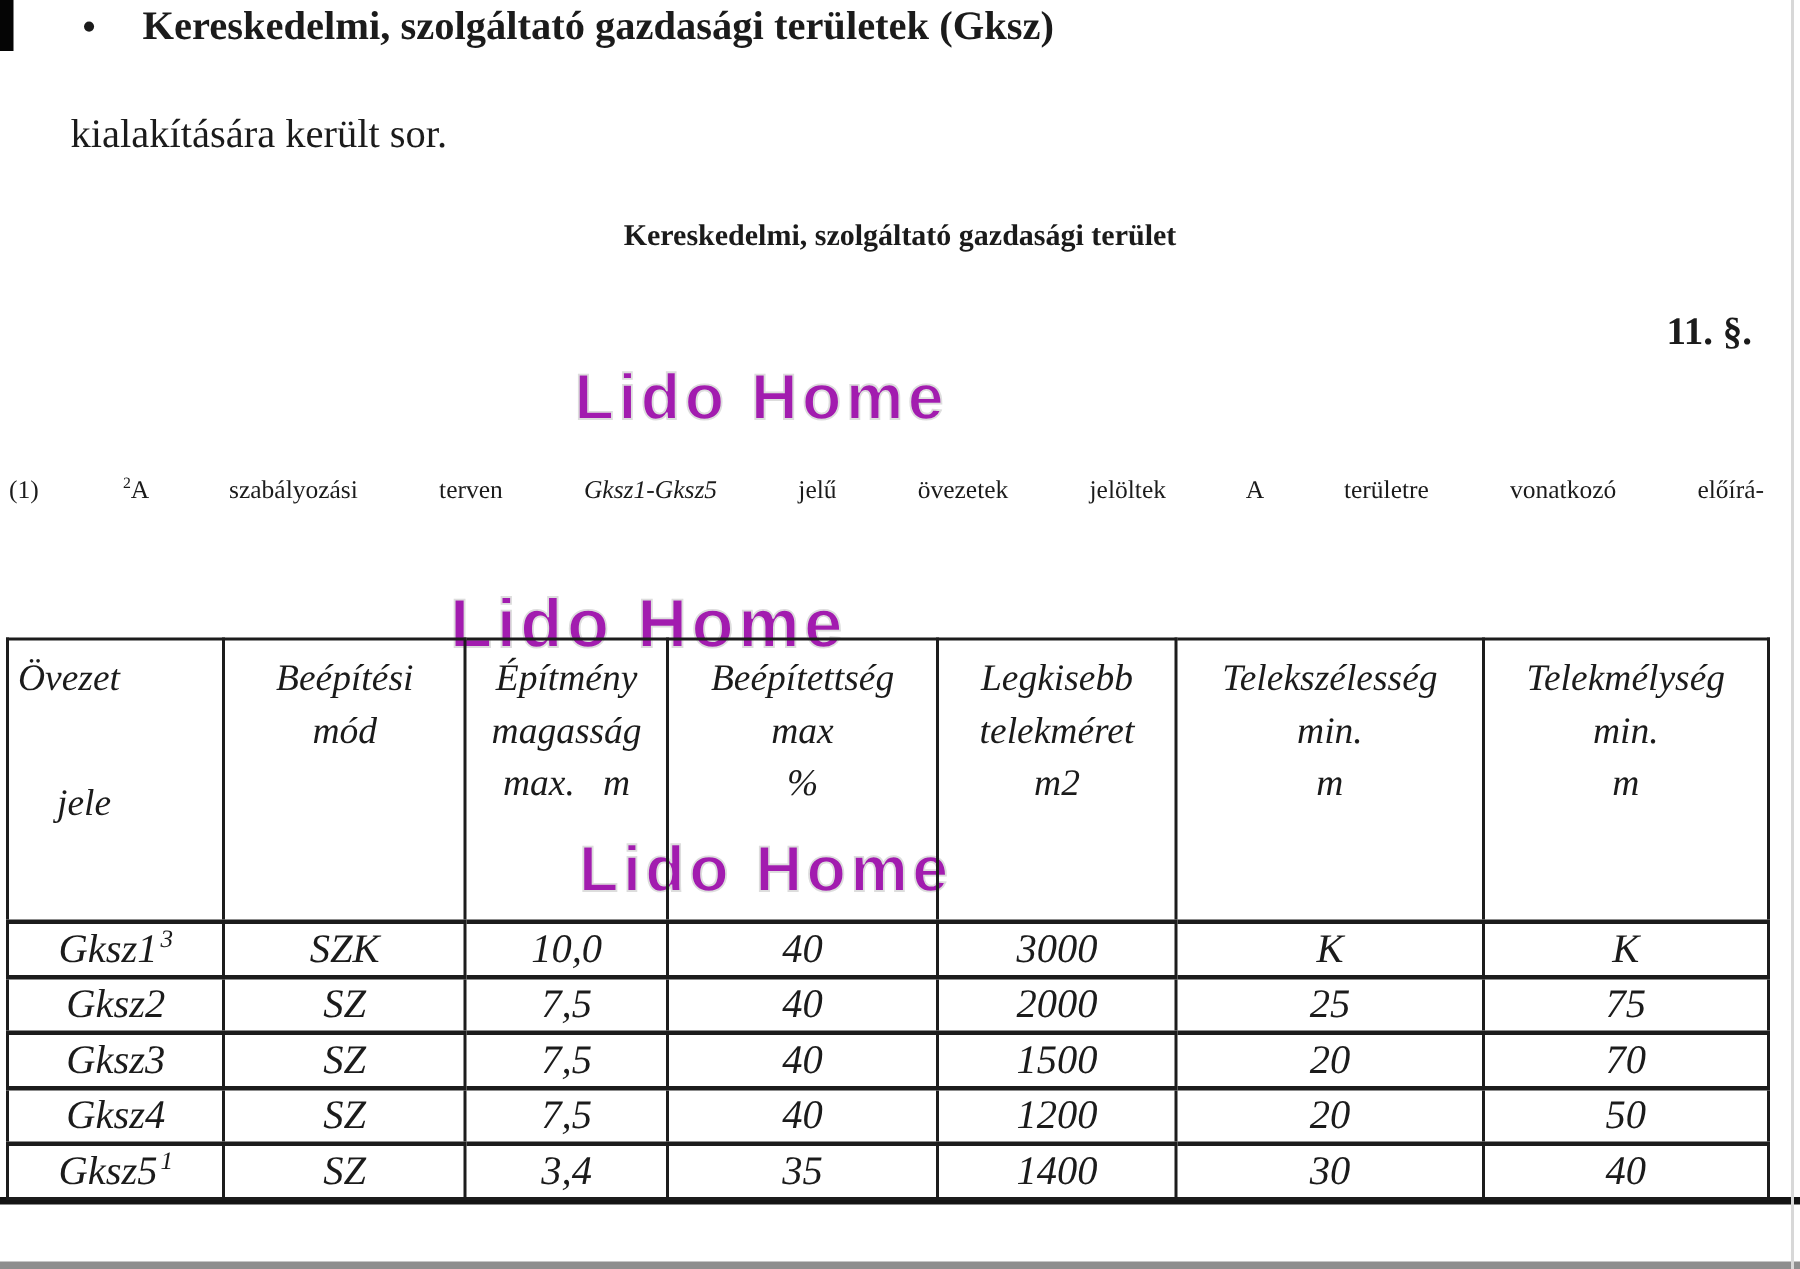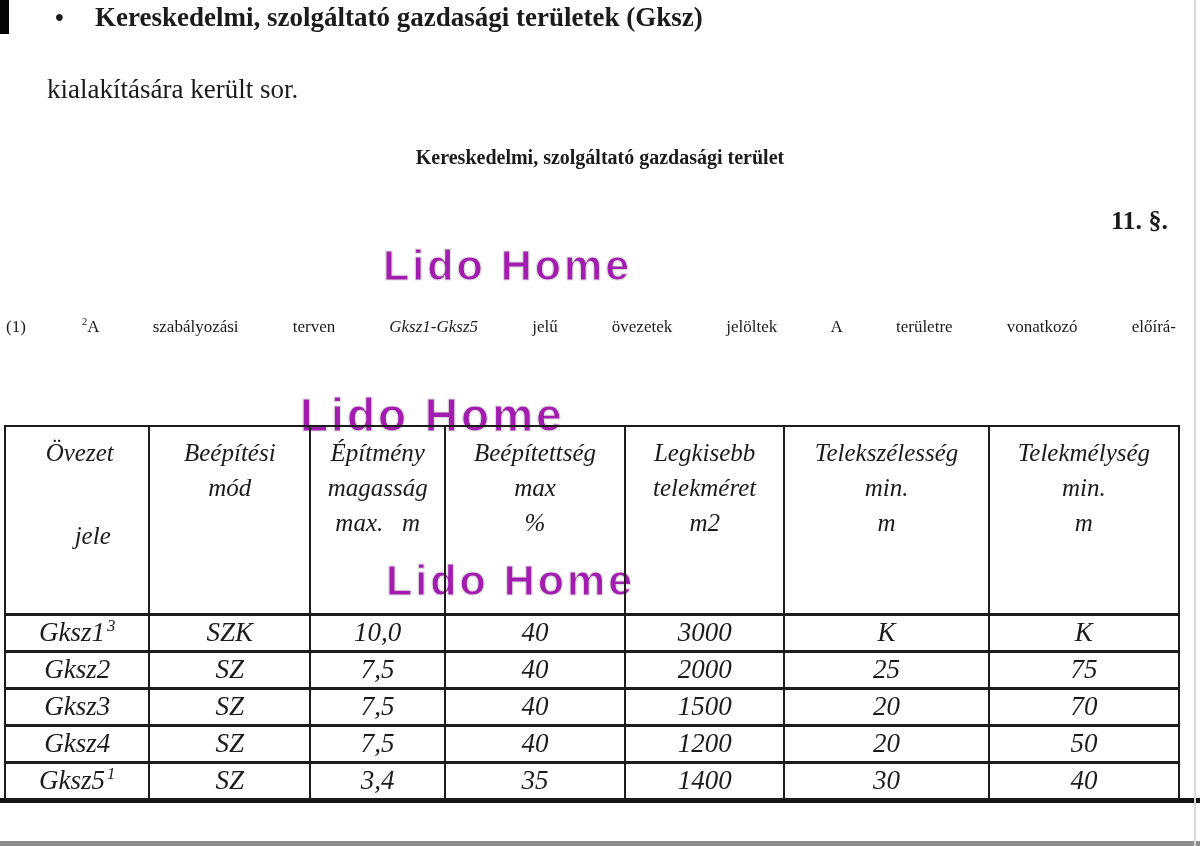--- a/index.html
+++ b/index.html
@@ -39,21 +39,21 @@
   .wm3 { left:386px; top:556px; font-size:43px; }
 
   
   table.zoning {
     position:absolute; left:4px; top:425px; width:1176px; z-index:1;
     border-collapse:collapse; table-layout:fixed; background:transparent;
   }
   .zoning th, .zoning td { border:2px solid #1c1c1c; font-style:italic; font-weight:normal; }
   .zoning thead tr { height:188px; }
   .zoning th { vertical-align:top; padding-top:8px; font-size:25px; text-align:center; }
-  .zoning .hline { line-height:35px; white-space:pre;text-align:center; }
+  .zoning .hline { line-height:35px; white-space:pre; }
   .zoning th.hleft { text-align:left; padding-left:6px; }
   .zoning th.hleft .hline:nth-child(2) { padding-left:26px;margin-top:48px; }
   .zoning tbody tr { height:37px; }
   .zoning td { text-align:center; font-size:27px; padding:0; }
   .zoning tbody td { border-top-width:3px; }
   .c1{width:12.3%} .c2{width:13.7%} .c3{width:11.5%} .c4{width:15.3%}
   .c5{width:13.6%} .c6{width:17.4%} .c7{width:16.2%}
 </style>
 </head>
 <body>

